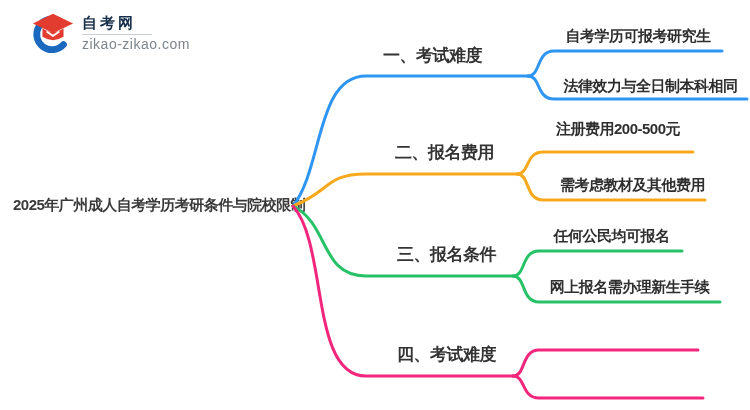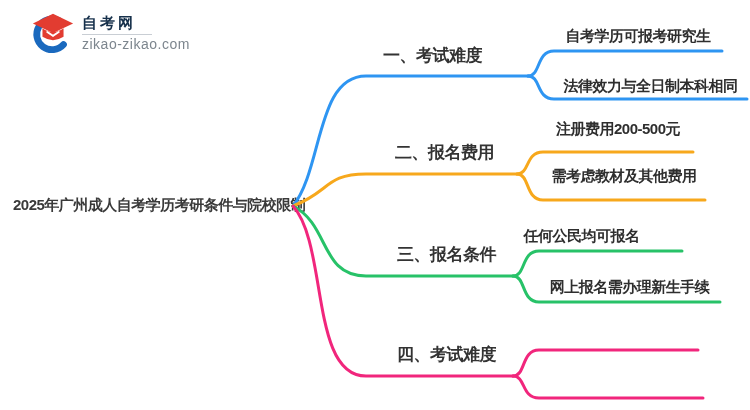--- a/index.html
+++ b/index.html
@@ -63,17 +63,17 @@
   </svg>
 
   <div class="abs branch-label" style="left:383px;top:44px;">一、考试难度</div>
   <div class="abs branch-label" style="left:397px;top:243px;">三、报名条件</div>
   <div class="abs branch-label" style="left:395px;top:141px;">二、报名费用</div>
   <div class="abs branch-label" style="left:397px;top:343px;">四、考试难度</div>
 
   <div class="abs leaf-label" style="left:554px;top:27px;width:168px;">自考学历可报考研究生</div>
   <div class="abs leaf-label" style="left:554px;top:77px;width:193px;">法律效力与全日制本科相同</div>
   <div class="abs leaf-label" style="left:543px;top:120px;width:150px;">注册费用200-500元</div>
-  <div class="abs leaf-label" style="left:543px;top:167px;width:162px;">需考虑教材及其他费用</div>
-  <div class="abs leaf-label" style="left:510px;top:227px;width:143px;">任何公民均可报名</div>
+  <div class="abs leaf-label" style="left:543px;top:176px;width:162px;text-align:right;">需考虑教材及其他费用</div>
+  <div class="abs leaf-label" style="left:540px;top:227px;width:143px;">任何公民均可报名</div>
   <div class="abs leaf-label" style="left:539px;top:278px;width:181px;">网上报名需办理新生手续</div>
 
 </div>
 
 </body></html>

